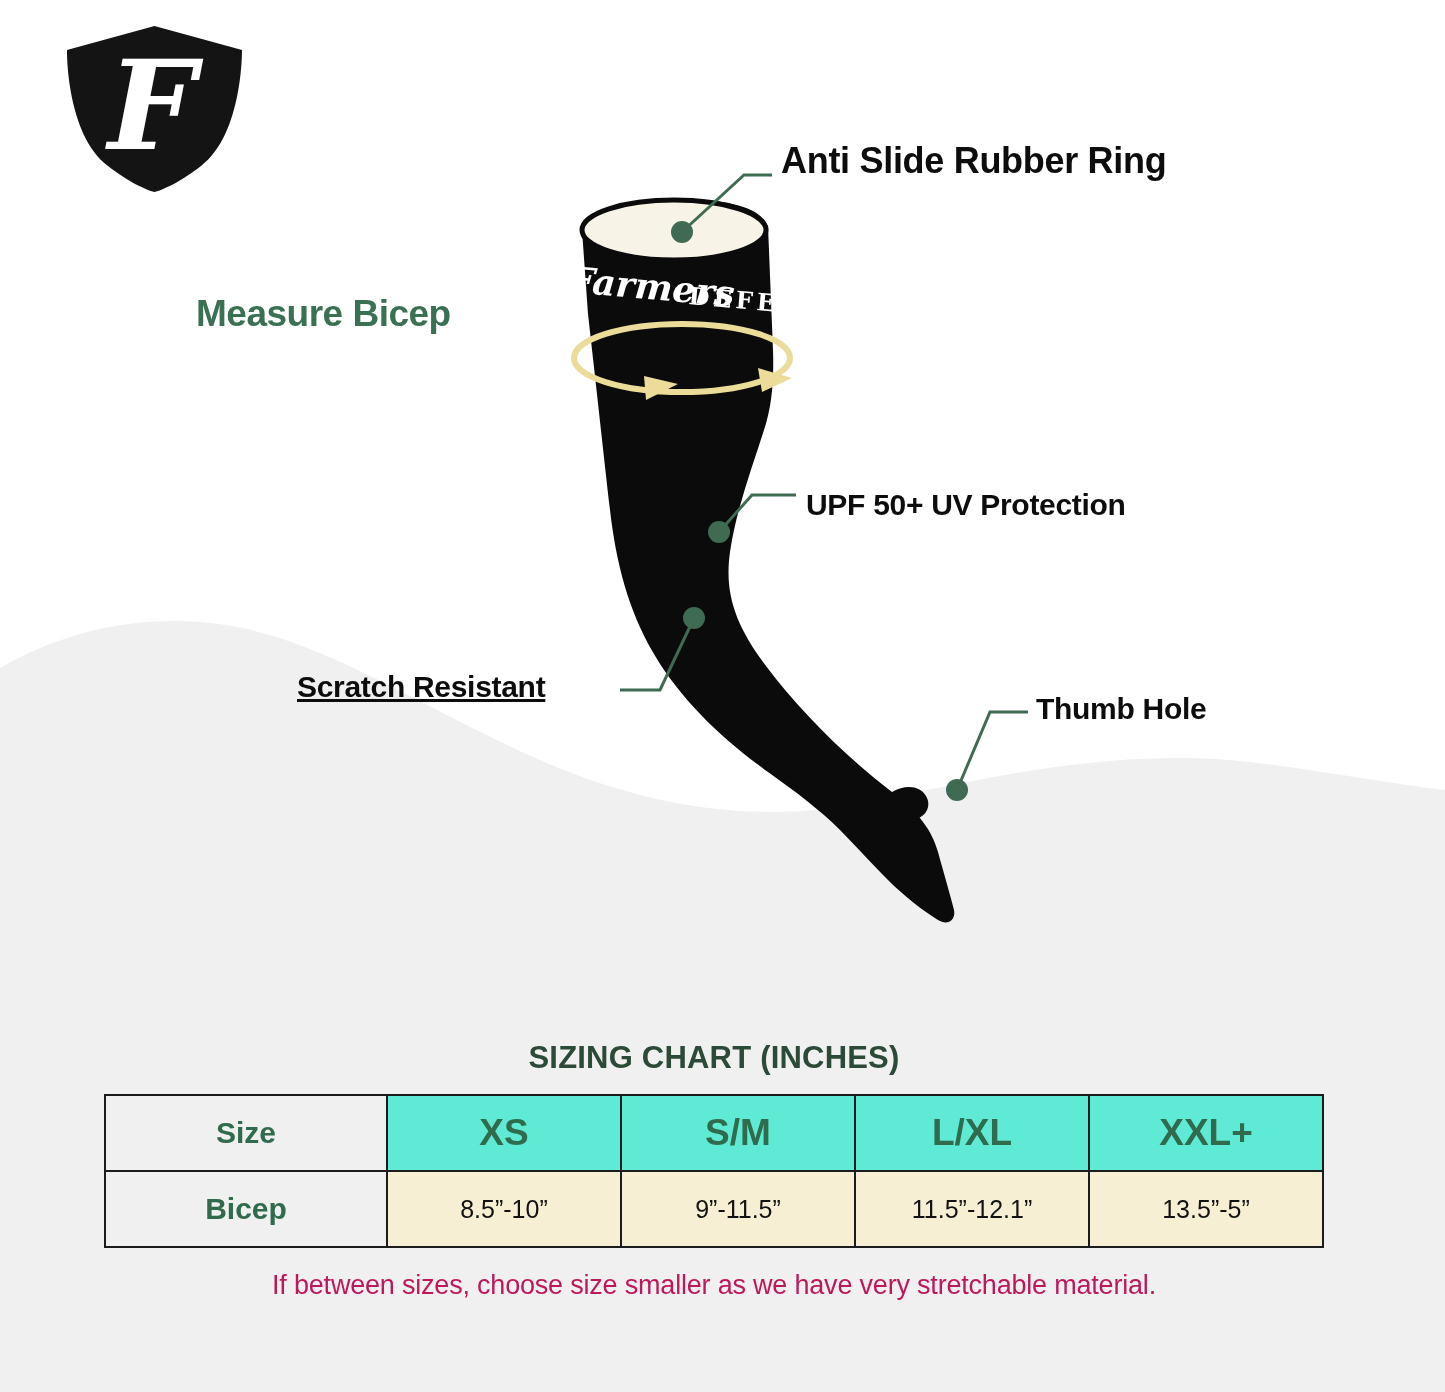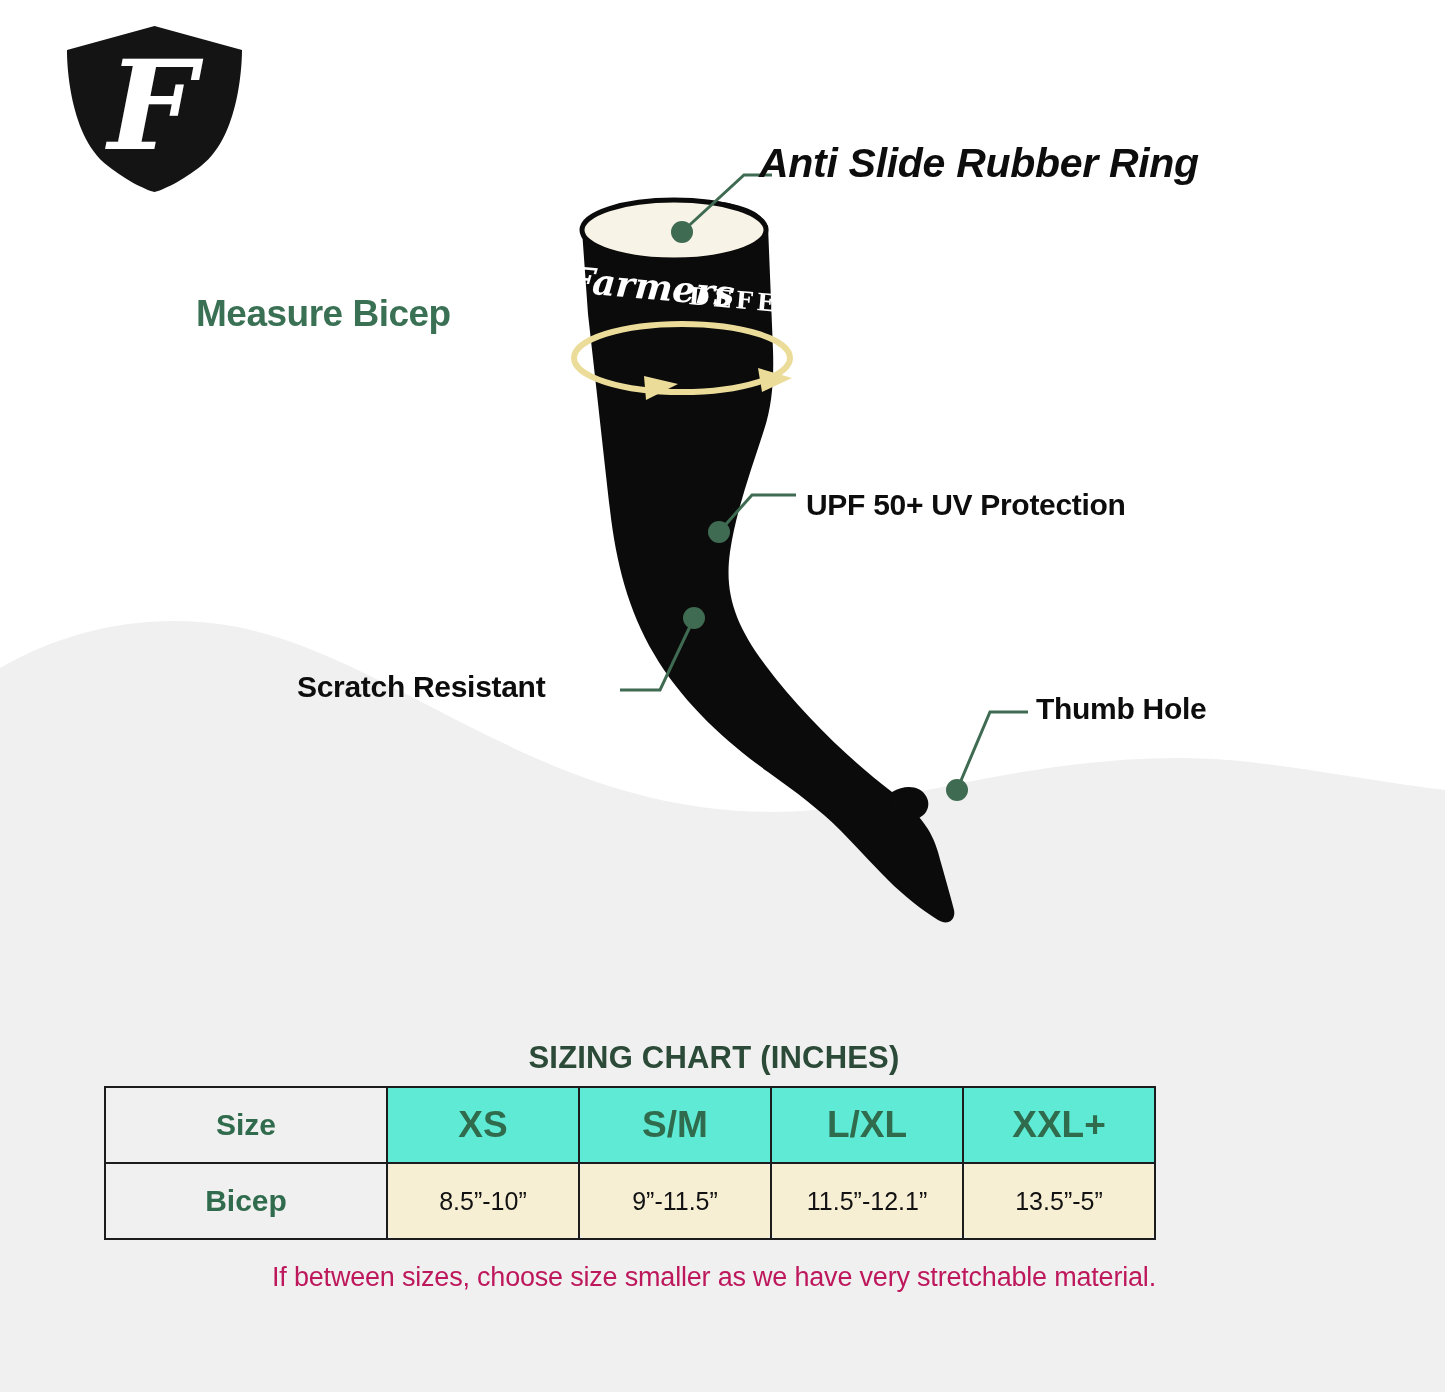--- a/index.html
+++ b/index.html
@@ -44,35 +44,35 @@
   }
   
   .callout {
     position: absolute;
     font-weight: bold;
     color: #0d0d0d;
     letter-spacing: -0.3px;
     white-space: nowrap;
   }
   #callout-ring {
-    left: 759px;
+    left: 781px;
     top: 140px;
-    font-size: 41px;
-    font-style: italic;
+    font-size: 36px;
   }
   #callout-upf {
     left: 806px;
     top: 476px;
     font-size: 30px;
     margin-top: 12px;
   }
   #callout-scratch {
     left: 297px;
     top: 670px;
     font-size: 30px;
+    text-decoration: underline;
   }
   #callout-thumb {
     left: 1036px;
     top: 692px;
     font-size: 30px;
   }
   #callout-measure {
     position: absolute;
     left: 196px;
     top: 293px;
@@ -88,25 +88,25 @@
     left: 104px;
     top: 1040px;
     width: 1220px;
   }
   #chart-title {
     text-align: center;
     font-size: 31px;
     font-weight: bold;
     color: #2c4a38;
     letter-spacing: 0.2px;
-    margin-bottom: 10px;
+    margin-bottom: 18px;
   }
   table#sizing-table {
     border-collapse: collapse;
-    width: 1052px;
+    width: 1220px;
     table-layout: fixed;
   }
   table#sizing-table td {
     border: 2px solid #1c1c1c;
     height: 72px;
     text-align: center;
     vertical-align: middle;
   }
   td.label-cell {
     background: #f0f0f0;

